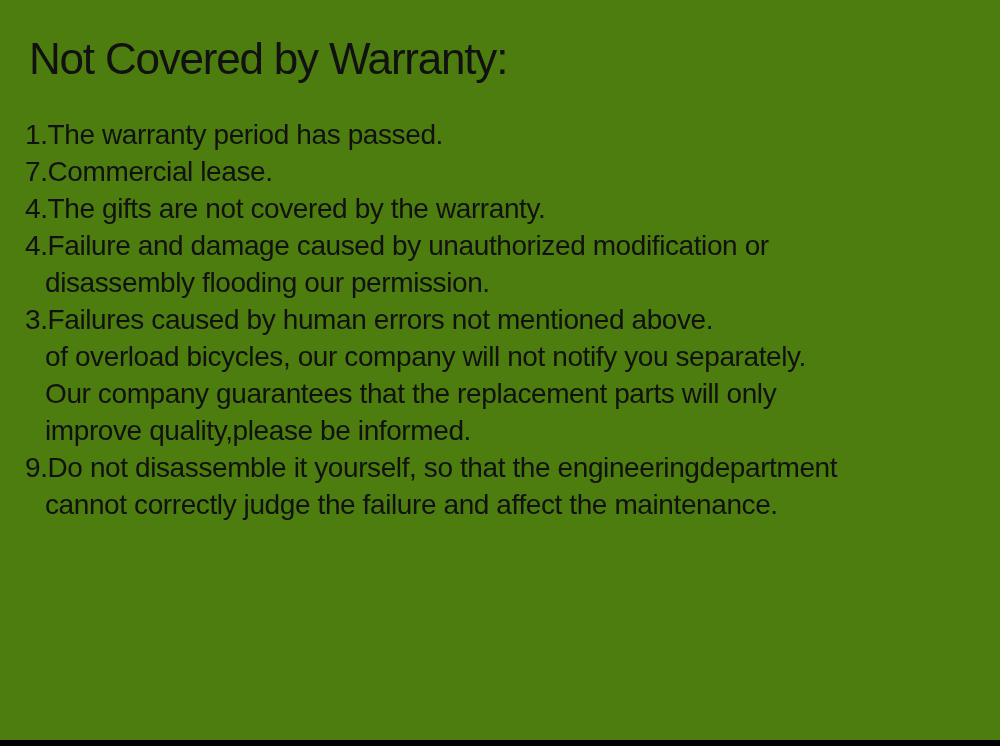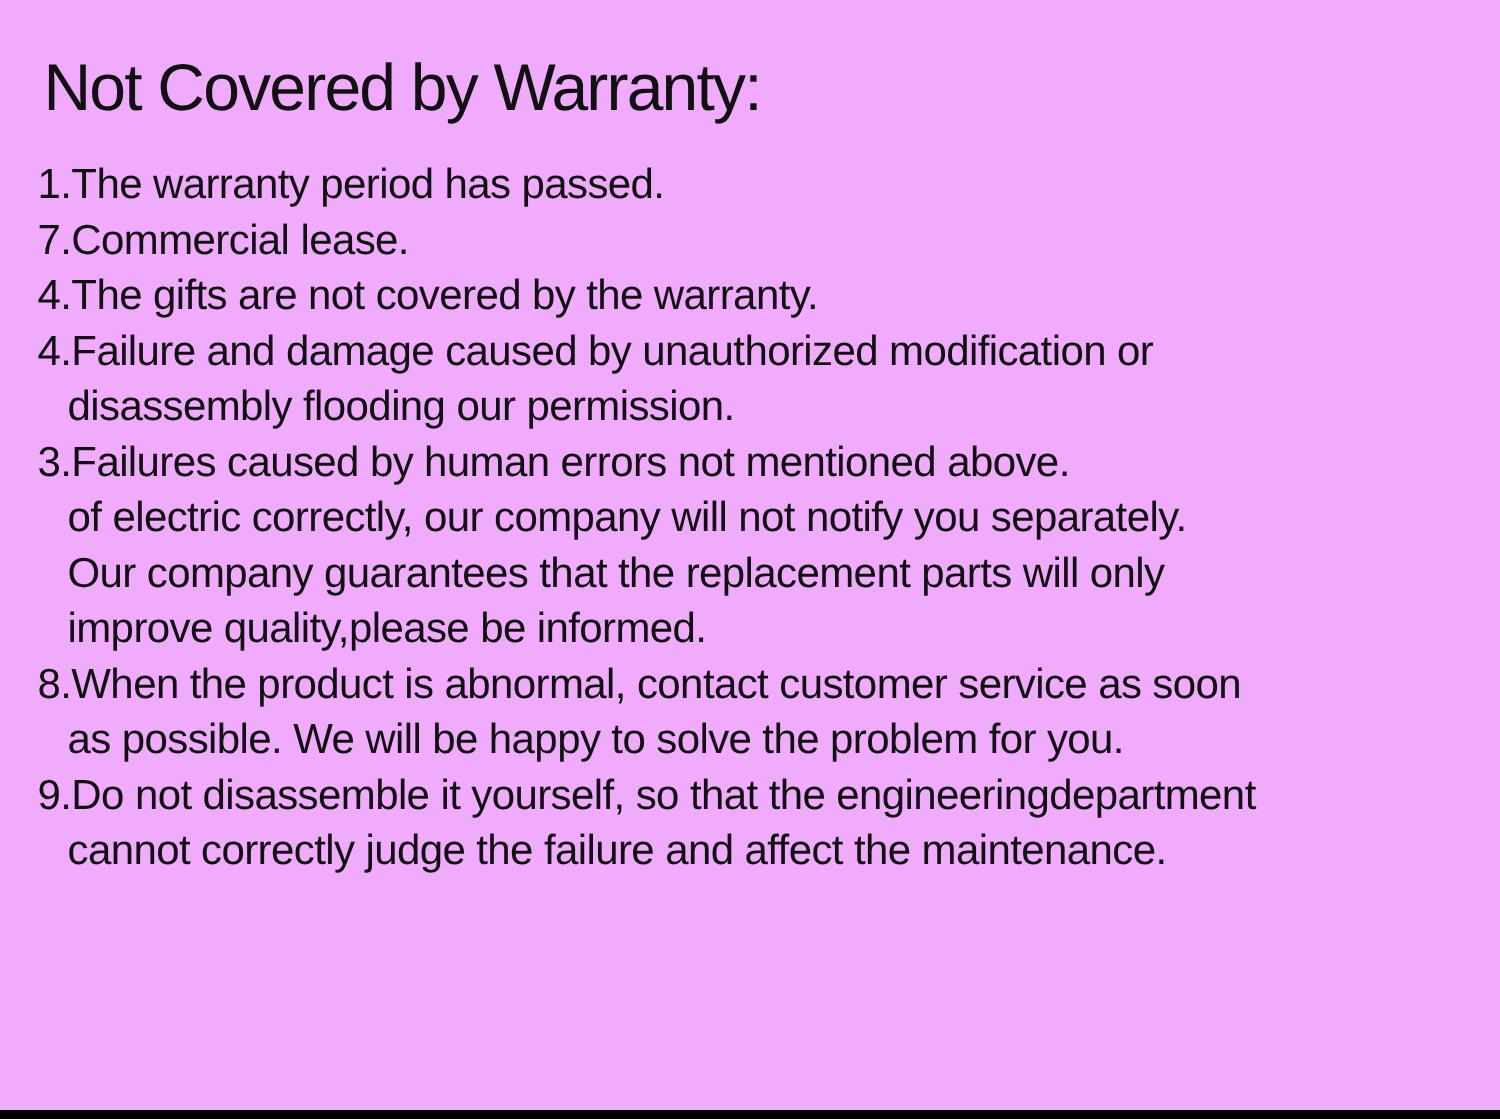--- a/index.html
+++ b/index.html
@@ -4,37 +4,37 @@
 <style>
   html, body {
     margin: 0;
     padding: 0;
     background: #ffffff;
   }
   .page {
     position: relative;
     width: 1000px;
     height: 746px;
-    background: #f0abfc;
+    background: #4d7c0f;
     overflow: hidden;
     font-family: "Liberation Sans", sans-serif;
     color: #111111;
   }
   .page-title {
     margin: 0;
     padding: 34px 0 0 29px;
     font-size: 44px;
     line-height: 50px;
     font-weight: 400;
     letter-spacing: -1.2px;
     color: #111111;
     white-space: nowrap;
   }
   .warranty-list {
-    margin-top: 20px;
+    margin-top: 32px;
     padding-left: 25px;
     padding-right: 10px;
     font-size: 28px;
     line-height: 37px;
     letter-spacing: -0.4px;
     font-weight: 400;
   }
   .item-line {
     white-space: nowrap;
   }
@@ -75,29 +75,25 @@
       <div class="item-line">4.Failure and damage caused by unauthorized modification or</div>
       <div class="item-line cont">disassembly flooding our permission.</div>
     </div>
 
 
     <div class="list-item">
       <div class="item-line">3.Failures caused by human errors not mentioned above.</div>
     </div>
 
     <div class="list-item">
-      <div class="item-line cont">of electric correctly, our company will not notify you separately.</div>
+      <div class="item-line cont">of overload bicycles, our company will not notify you separately.</div>
       <div class="item-line cont">Our company guarantees that the replacement parts will only</div>
       <div class="item-line cont">improve quality,please be informed.</div>
     </div>
 
-    <div class="list-item">
-      <div class="item-line">8.When the product is abnormal, contact customer service as soon</div>
-      <div class="item-line cont">as possible. We will be happy to solve the problem for you.</div>
-    </div>
 
     <div class="list-item">
       <div class="item-line">9.Do not disassemble it yourself, so that the engineeringdepartment</div>
       <div class="item-line cont">cannot correctly judge the failure and affect the maintenance.</div>
     </div>
 
   </div>
 
   <div class="bottom-divider"></div>
 

